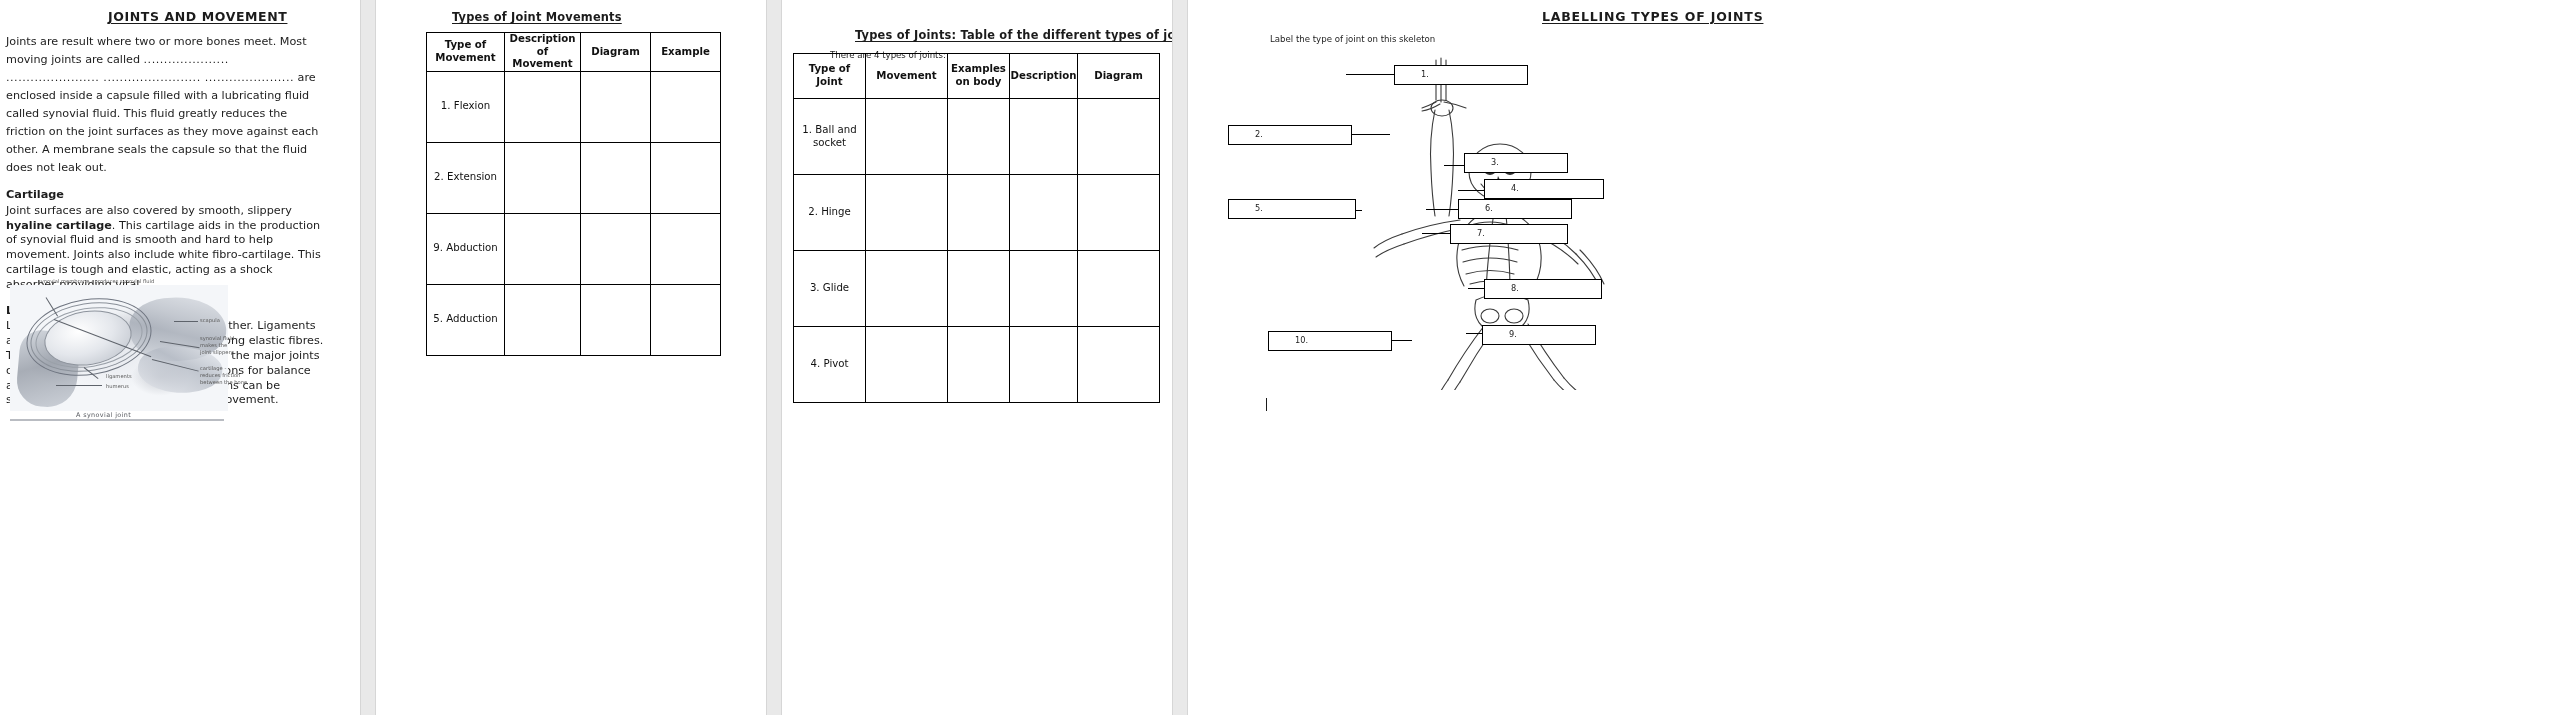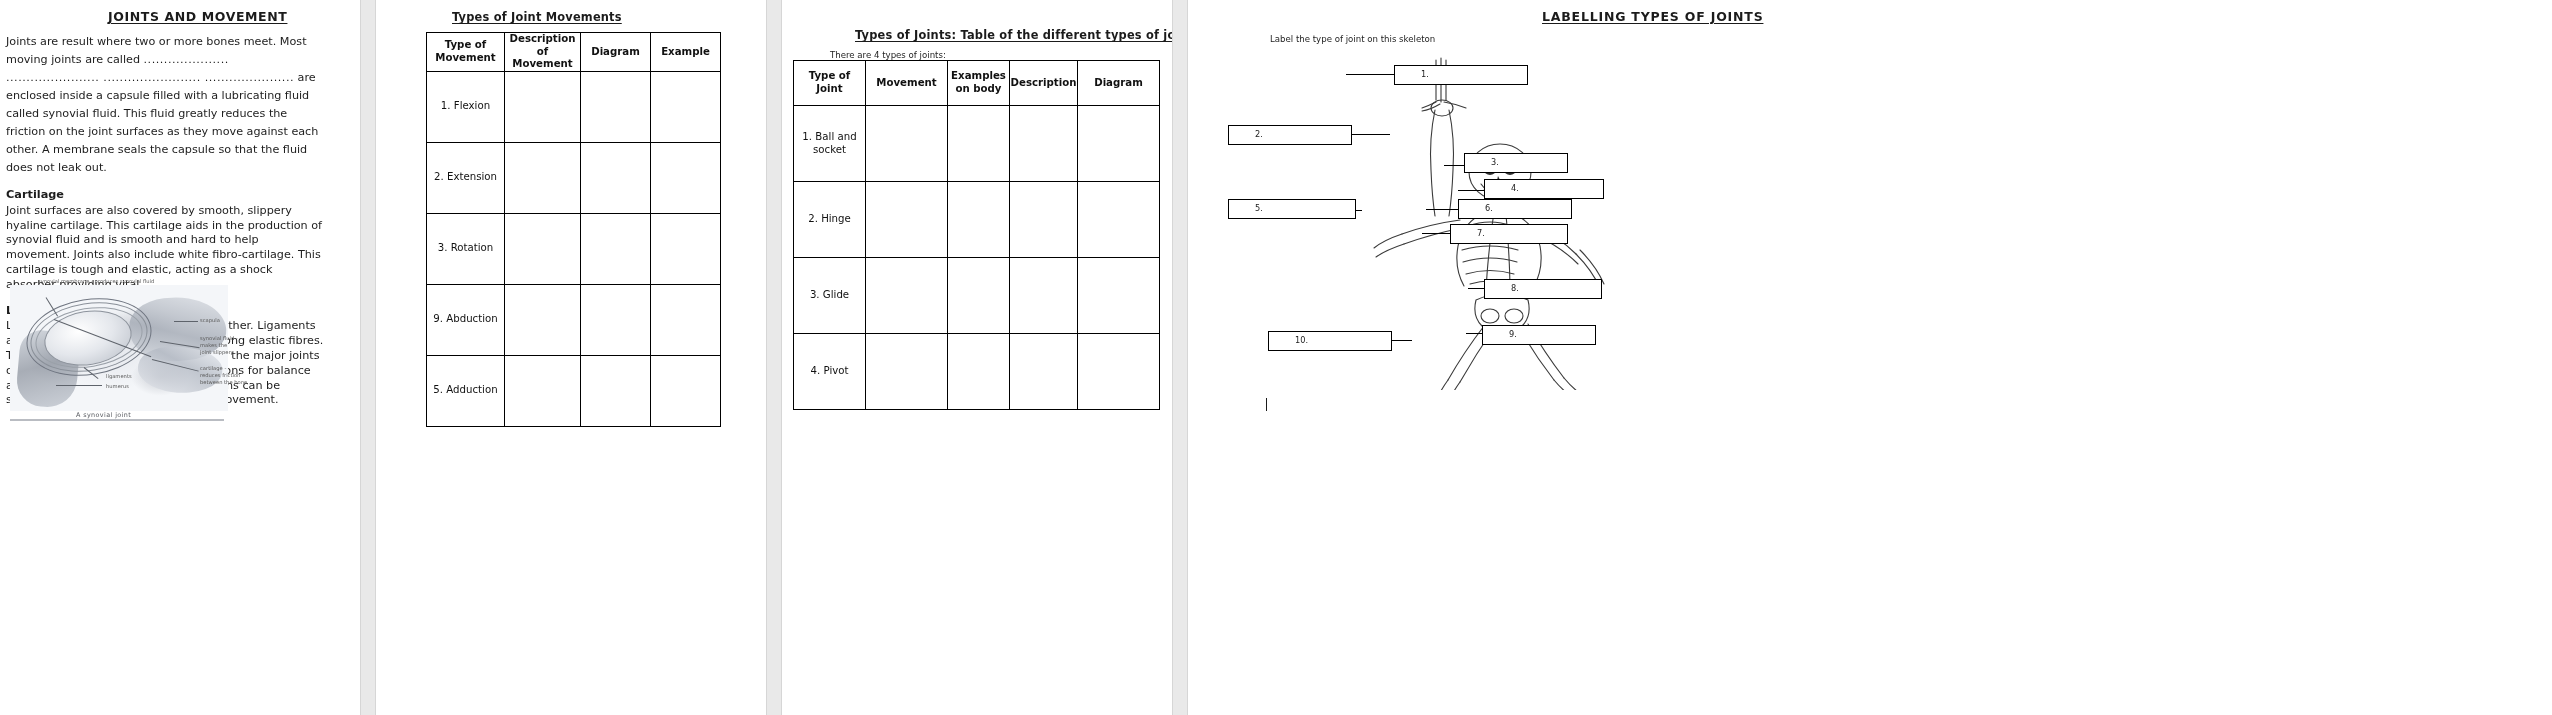--- a/index.html
+++ b/index.html
@@ -17,21 +17,21 @@
 
   
   .p1-title{position:absolute;left:108px;top:9px;font-size:12.5px;font-weight:bold;letter-spacing:.6px;
             text-decoration:underline;text-underline-offset:2px;color:#1b1b1b;white-space:nowrap;}
   .p1-body{position:absolute;left:6px;top:33px;width:318px;color:#1d1d1d;font-size:11.2px;line-height:14.8px;}
   .p1-body p{margin:0 0 0 0;}
   .p1-lead{line-height:18px;margin-bottom:9px !important;}
   .dots{letter-spacing:.5px;}
   .p1-h{font-weight:bold;font-size:11.3px;margin-top:11px !important;margin-bottom:1px !important;}
   .p1-para{margin-bottom:0 !important;}
-  b.hl{font-weight:normal;}
+  b.hl{font-weight:bold;}
 
   
   .fig{position:absolute;left:10px;top:278px;width:218px;height:142px;}
   .fig-cap-top{position:absolute;left:28px;top:0px;font-size:5.2px;color:#5a5a5a;white-space:nowrap;}
   .fig-art{position:absolute;left:0;top:7px;width:218px;height:126px;
       background:
         radial-gradient(ellipse 60px 34px at 78px 56px, rgba(255,255,255,.95) 0%, rgba(255,255,255,0) 62%),
         radial-gradient(ellipse 44px 40px at 48px 72px, rgba(120,125,135,.55) 0%, rgba(120,125,135,0) 70%),
         radial-gradient(ellipse 56px 30px at 132px 44px, rgba(140,145,155,.42) 0%, rgba(140,145,155,0) 72%),
         radial-gradient(ellipse 40px 26px at 150px 92px, rgba(130,135,145,.38) 0%, rgba(130,135,145,0) 72%),
@@ -168,46 +168,40 @@
           <td></td>
           <td></td>
         </tr>
         <tr>
           <td style="height:70px">2.  Extension</td>
           <td></td>
           <td></td>
           <td></td>
         </tr>
         <tr>
-          <td style="height:70px">3.  Rotation</td>
-          <td></td>
-          <td></td>
-          <td></td>
-        </tr>
-        <tr>
           <td style="height:70px">9.  Abduction</td>
           <td></td>
           <td></td>
           <td></td>
         </tr>
         <tr>
           <td style="height:70px">5.  Adduction</td>
           <td></td>
           <td></td>
           <td></td>
         </tr>
       </tbody>
     </table>
   </div>
 
   <div class="panel" id="panel3">
     <div class="wt-title" style="left:75px;top:28px;">Types of Joints: Table of the different types of joints</div>
     <div class="wt-sub" style="left:50px;top:42px;margin-top:8px;">There are 4 types of joints:</div>
 
-    <table class="wt" id="t3" style="left:13px;top:60px;width:366px;">
+    <table class="wt" id="t3" style="left:13px;top:53px;width:366px;">
       <colgroup>
           <col style="width:72px">
           <col style="width:82px">
           <col style="width:62px">
           <col style="width:68px">
           <col style="width:82px">
         </colgroup>
       <thead>
         <tr>
           <th style="height:44px">Type of Joint</th>

